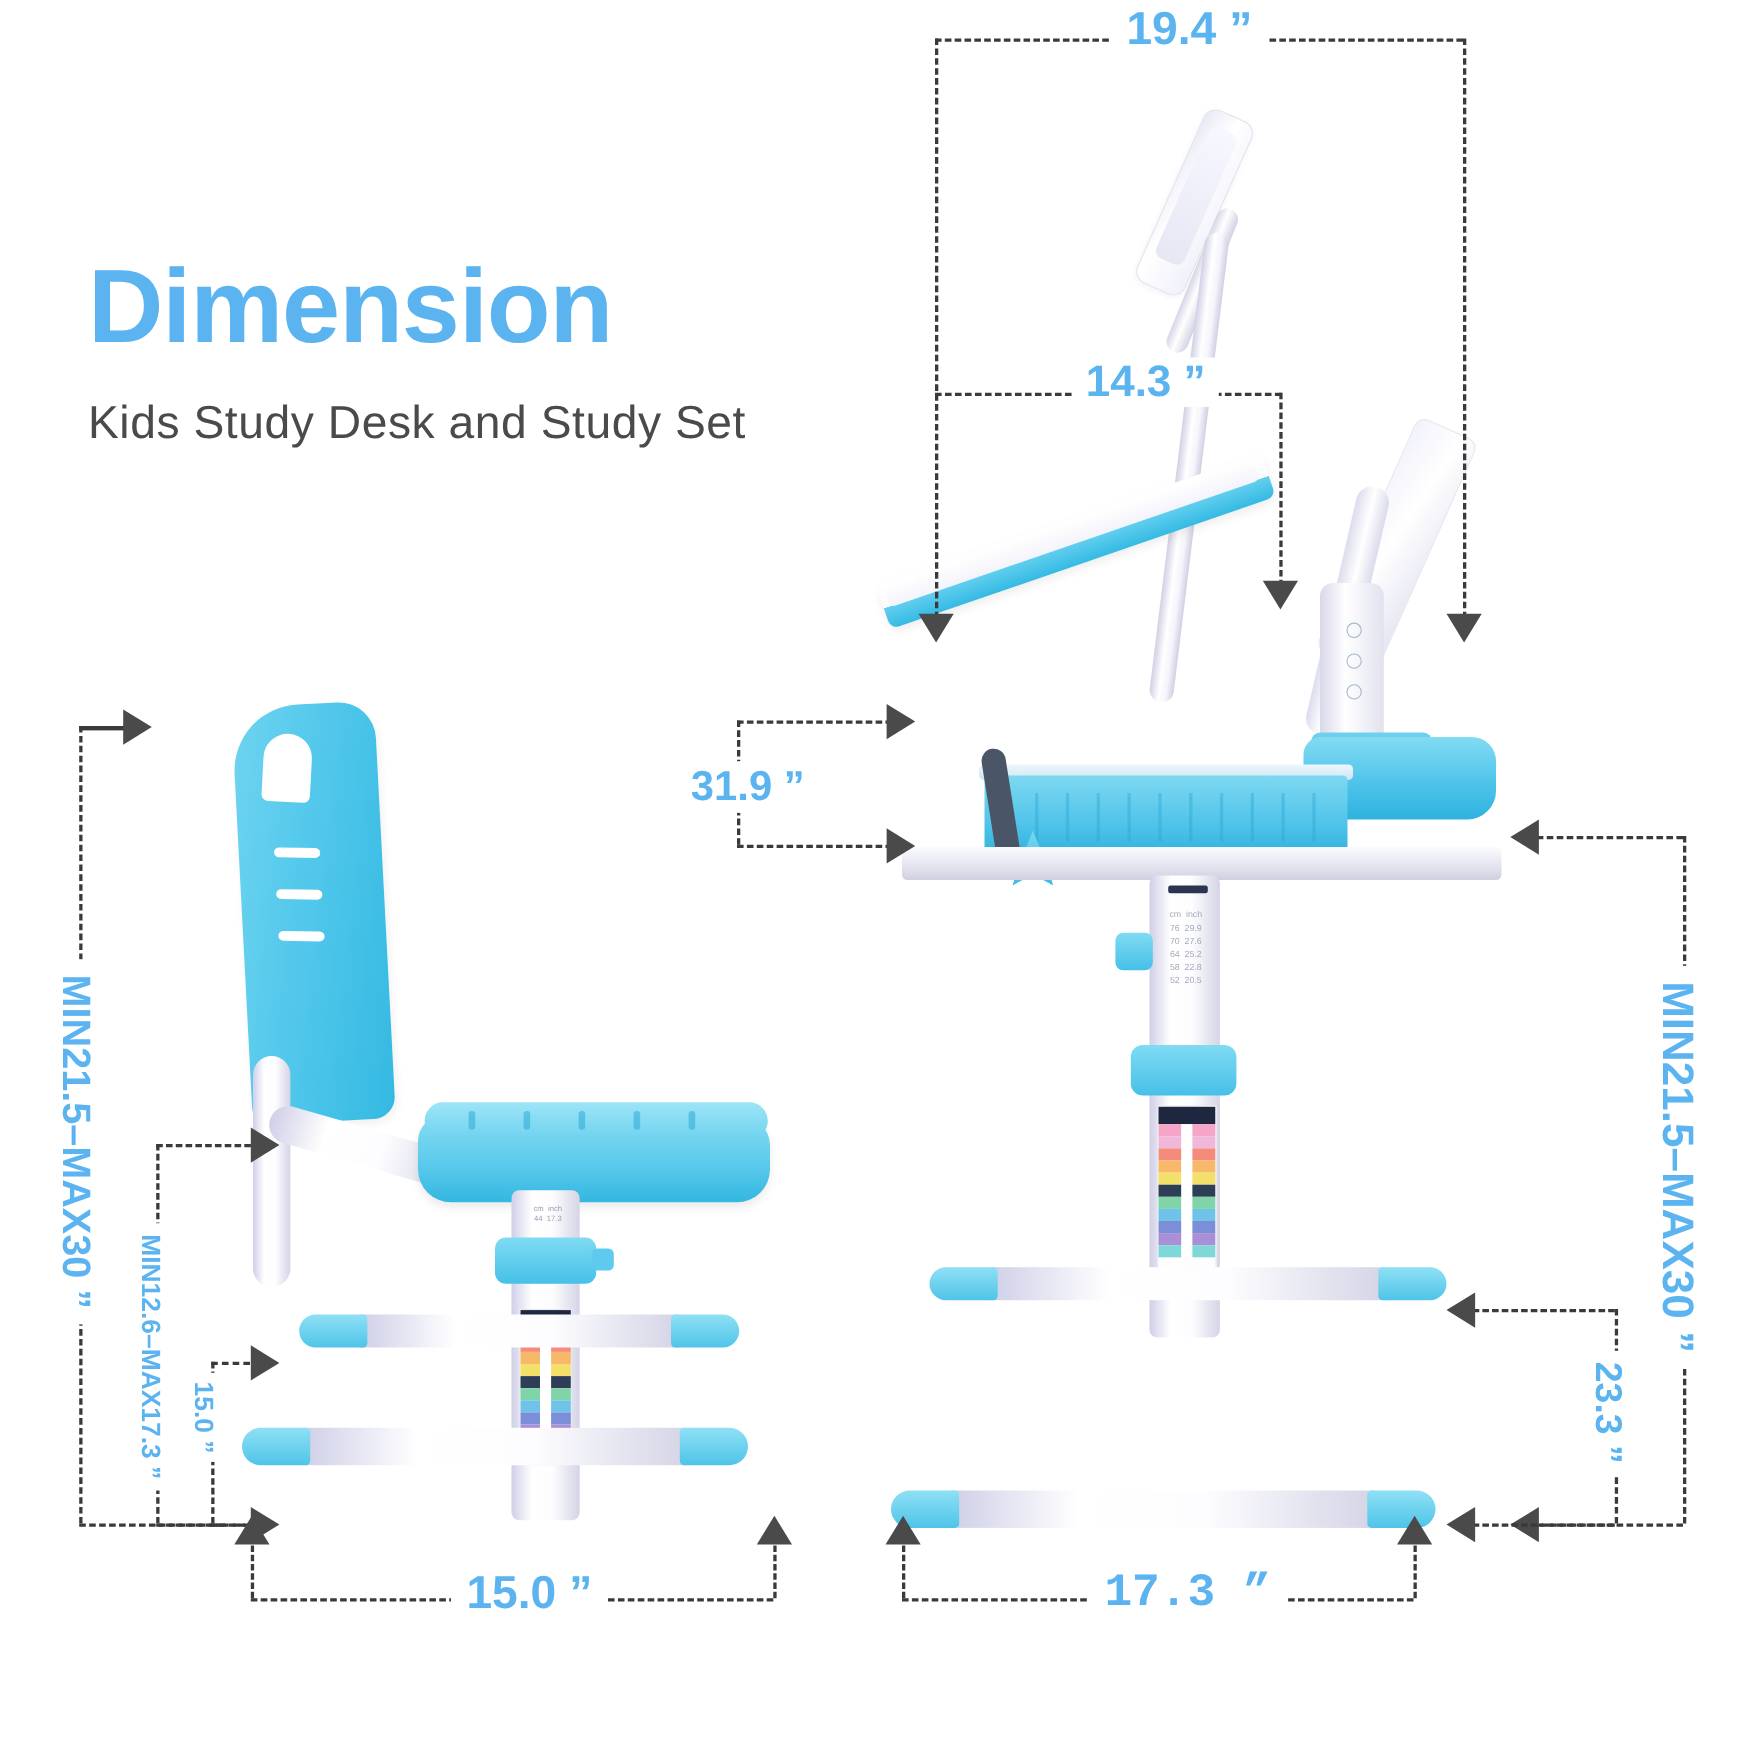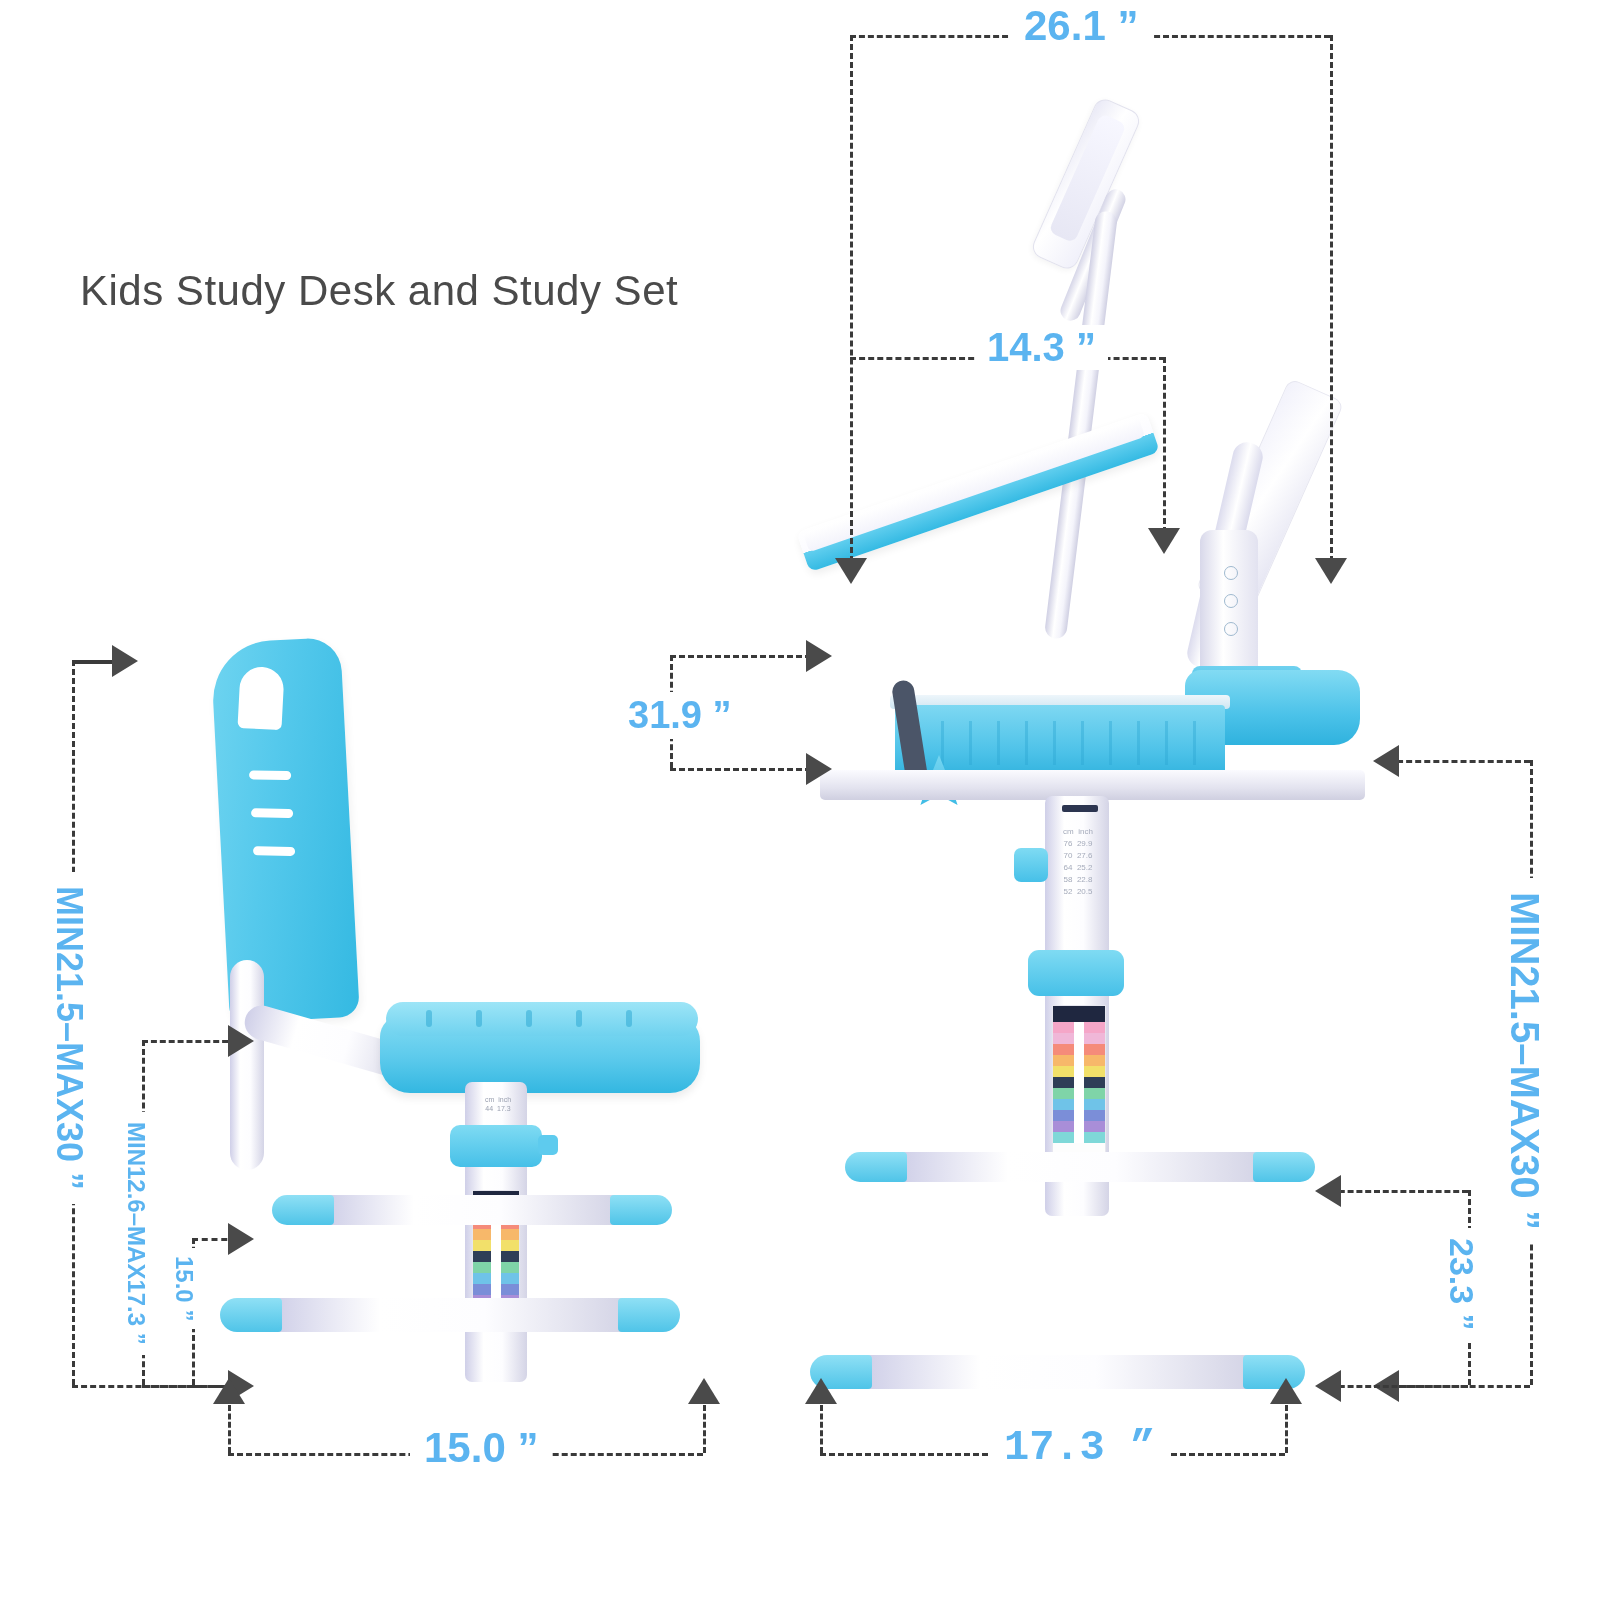--- a/index.html
+++ b/index.html
@@ -134,20 +134,21 @@
   .rot90{writing-mode:vertical-rl;}
 </style>
 </head>
 <body>
 
 <div class="stage">
 
   <div class="title">
     <h1>
       <br>
+      <span>Dimension</span>
     </h1>
     <div class="subtitle">Kids Study Desk and Study Set</div>
   </div>
 
   <div class="desk">
     <div class="lamp-head">
         <div class="lamp-lens"></div>
       </div>
     <div class="lamp-neck2"></div>
     <div class="lamp-neck"></div>
@@ -341,21 +342,21 @@
       <div class="mid white-tube" style="height:34px"></div>
       <div class="capL cap" style="height:34px;border-radius:17px 4px 4px 17px"></div>
       <div class="capR cap" style="height:34px;border-radius:4px 17px 17px 4px"></div>
     </div>
   </div>
 
   <div>
     <div class="hline" style="left:850px;top:35px;width:480px"></div>
     <div class="vline" style="left:850px;top:35px;height:545px"></div>
     <div class="vline" style="left:1330px;top:35px;height:545px"></div>
-    <div class="dim-label" style="left:1010px;top:2px;font-size:42px;background:#fff;padding:0 14px;">26.1 ”</div>
+    <div class="dim-label" style="left:1010px;top:2px;font-size:42px;background:#fff;padding:0 14px;">19.4 ”</div>
     <div class="arw arw-d" style="left:835px;top:558px"></div>
     <div class="arw arw-d" style="left:1315px;top:558px"></div>
   </div>
 
   <div>
     <div class="hline" style="left:850px;top:357px;width:315px"></div>
     <div class="vline" style="left:1163px;top:357px;height:185px"></div>
     <div class="dim-label" style="left:975px;top:325px;font-size:40px;background:#fff;padding:0 12px;">14.3 ”</div>
     <div class="arw arw-d" style="left:1148px;top:528px"></div>
   </div>

